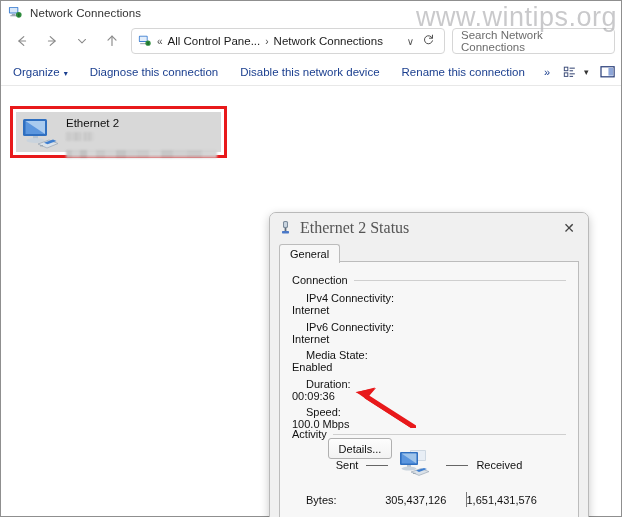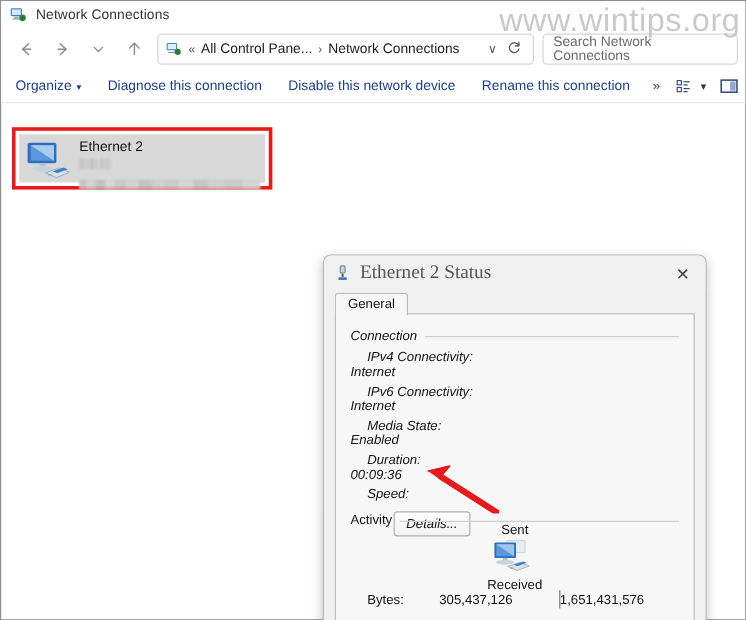--- a/index.html
+++ b/index.html
@@ -147,28 +147,28 @@
     display:inline-flex; align-items:center; justify-content:center;
     font-size:11px; color:#111;
     background:linear-gradient(#fdfdfd,#f2f2f2);
     border:1px solid #b0b0b0; border-radius:3px;
     height:21px; padding:0 10px;
   }
   #btn-details { position:absolute; left:36px; top:0; width:64px; }
   #activity { top:166px; }
   #act-graphic {
     position:relative; height:42px; display:flex; align-items:center; justify-content:center;
-    gap:0px; margin-top:4px;flex-direction:column;
+    gap:0px; margin-top:4px;
   }
   #act-graphic .lbl { font-size:11px; color:#111; }
   #act-graphic .dash { width:22px; height:1px; background:#666; margin:0 8px; }
   #act-graphic .pcicon { width:42px; height:34px; }
   #bytes-row { display:flex; align-items:center; font-size:11px; color:#111; margin-top:6px; }
   #bytes-row .blabel { width:74px; padding-left:14px; }
-  #bytes-row .sent { flex:1 1 0; text-align:left; }
+  #bytes-row .sent { flex:1 1 0; text-align:center; }
   #bytes-row .sep { width:1px; height:15px; background:#7a7a7a; }
   #bytes-row .recv { flex:1 1 0; }
 
   
   #red-arrow { position:absolute; left:352px; top:287px; width:62px; height:42px; pointer-events:none; }
 
   
   #watermark {
     position:absolute; right:5px; top:2px;
     font-size:27px; letter-spacing:.5px;
@@ -319,21 +319,21 @@
         <span class="dlgtext">Ethernet 2 Status</span>
         <span id="dlg-close">✕</span>
       </div>
 
       <div id="tabstrip">
         <span id="tab-general">General</span>
       </div>
 
       <div id="tabpage">
 
-        <div class="group" id="connection-group" style="top:12px;font-style:italic;">
+        <div class="group" id="connection-group" style="top:12px;">
           <div class="group-head">
             <span class="gtitle">Connection</span>
             <span class="gline"></span>
           </div>
           <div class="group-body">
             <div class="row">
               <span class="lbl">IPv4 Connectivity:</span>
               <span class="val">Internet</span>
             </div>
             <div class="row">
@@ -343,20 +343,21 @@
             <div class="row">
               <span class="lbl">Media State:</span>
               <span class="val">Enabled</span>
             </div>
             <div class="row">
               <span class="lbl">Duration:</span>
               <span class="val">00:09:36</span>
             </div>
             <div class="row">
               <span class="lbl">Speed:</span>
+              <span class="val">100.0 Mbps</span>
             </div>
             <div style="position:relative;height:26px;margin-top:8px;">
               <span class="btn" id="btn-details">Details...</span>
             </div>
           </div>
         </div>
 
         <div class="group" id="activity">
           <div class="group-head">
             <span class="gtitle">Activity</span>

